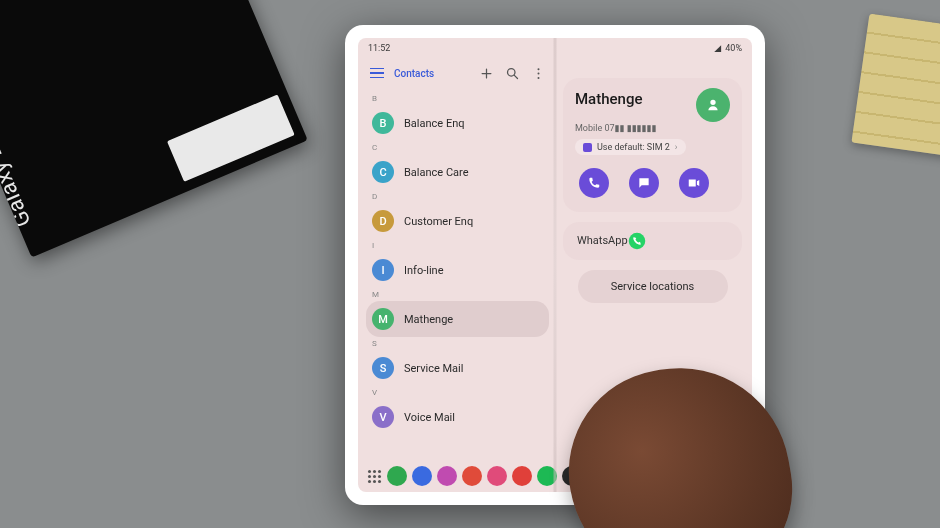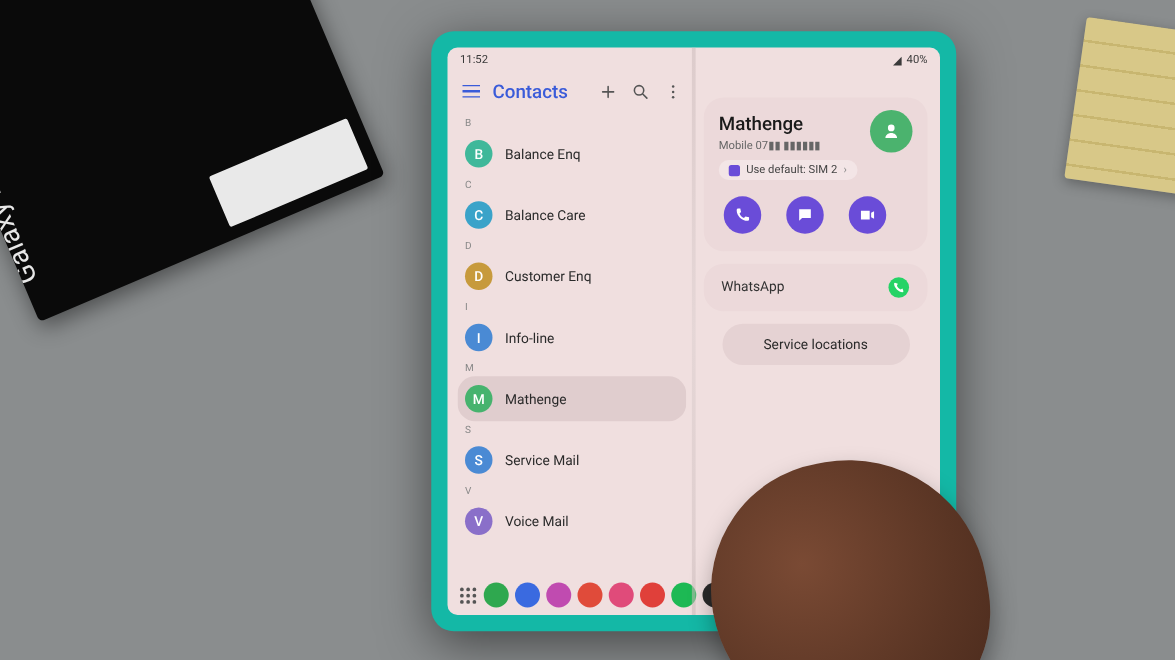--- a/index.html
+++ b/index.html
@@ -4,53 +4,53 @@
 <style>
   html,body{margin:0;padding:0;width:940px;height:528px;background:#8a8d8e;font-family:-apple-system,Roboto,Arial,sans-serif;overflow:hidden;position:relative}
   *{box-sizing:border-box}
   
   .box{position:absolute;left:-35px;top:-70px;width:300px;height:280px;background:#0a0a0a;transform:rotate(-23deg);border-radius:4px;box-shadow:0 6px 18px rgba(0,0,0,.45);overflow:hidden}
   .box .spine{position:absolute;left:18px;bottom:32px;transform:rotate(-90deg);transform-origin:left bottom;color:#e8e8e8;font-size:22px;letter-spacing:.5px;white-space:nowrap}
   .box .sticker{position:absolute;right:10px;bottom:10px;width:120px;height:44px;background:#e9e9e9;border-radius:2px}
   .blocks{position:absolute;right:-20px;top:20px;width:100px;height:130px;background:repeating-linear-gradient(180deg,#d8c888 0 18px,#c8b670 18px 20px);transform:rotate(8deg);border-radius:3px;box-shadow:0 3px 10px rgba(0,0,0,.3)}
   .thumb{position:absolute;right:150px;bottom:-60px;width:220px;height:220px;background:radial-gradient(ellipse at 35% 35%,#7a4a34,#5a3524 60%,#47281b);border-radius:48% 52% 45% 55%;transform:rotate(-10deg);box-shadow:0 10px 20px rgba(0,0,0,.35)}
   
-  .device{position:absolute;left:345px;top:25px;width:420px;height:480px;background:#14b8a6;border-radius:18px;padding:13px;box-shadow:0 10px 40px rgba(0,0,0,.5)}
+  .device{position:absolute;left:345px;top:25px;width:420px;height:480px;background:#ffffff;border-radius:18px;padding:13px;box-shadow:0 10px 40px rgba(0,0,0,.5)}
   .screen{width:100%;height:100%;background:#f0dfdf;border-radius:8px;display:flex;flex-direction:column;overflow:hidden;position:relative;color:#333}
   .hinge{position:absolute;left:50%;top:0;bottom:0;width:3px;background:linear-gradient(#cdbcbc,#ddd0d0,#cdbcbc);transform:translateX(-50%);opacity:.55;pointer-events:none}
   .statusbar{height:18px;display:flex;align-items:center;justify-content:space-between;padding:2px 10px 0;font-size:9px;color:#3a3a3a}
   .statusbar .right{display:flex;gap:4px;align-items:center}
   .content{flex:1;display:flex;min-height:0}
   
   .col-left{width:50%;display:flex;flex-direction:column;padding:4px 6px 0 8px}
   .header{display:flex;align-items:center;gap:8px;padding:4px 2px 10px}
-  .header .title{color:#3a5bd9;font-size:15px;font-weight:500;flex:1}
+  .header .title{color:#3a5bd9;font-size:10px;font-weight:500;flex:1}
   .header .ic{width:18px;height:18px;display:flex;align-items:center;justify-content:center;color:#555}
   .hamb{display:flex;flex-direction:column;gap:3px}
   .hamb span{display:block;width:14px;height:1.5px;background:#3a5bd9}
   .list{flex:1;overflow:hidden}
   .sec{font-size:8px;color:#888;padding:2px 0 2px 6px}
   .row{display:flex;align-items:center;gap:10px;padding:7px 6px;border-radius:14px}
   .row.sel{background:#e0cdce}
   .av{width:22px;height:22px;border-radius:50%;display:flex;align-items:center;justify-content:center;color:#fff;font-size:11px;font-weight:500}
   .nm{font-size:11px;color:#2a2a2a}
   
   .col-right{width:50%;padding:22px 10px 0 8px;display:flex;flex-direction:column}
   .card{background:#ecd9da;border-radius:16px;padding:12px 12px 14px;margin-bottom:10px;position:relative}
   .card.small{padding:10px 14px}
   .contact-name{font-size:15px;font-weight:500;color:#1a1a1a}
-  .sub{font-size:9px;color:#666;margin-top:3px}
+  .sub{font-size:9px;color:#666;margin-top:15px}
   .bigav{position:absolute;right:12px;top:10px;width:34px;height:34px;border-radius:50%;background:#4bb36e;display:flex;align-items:center;justify-content:center}
   .bigav svg{width:16px;height:16px;fill:#fff}
   .chip{display:inline-flex;align-items:center;gap:5px;background:#f3e5e6;border-radius:10px;padding:3px 8px;font-size:9px;color:#444;margin-top:6px}
   .chip .dot{width:9px;height:9px;border-radius:2px;background:#6a4cd8}
   .actions{display:flex;gap:20px;margin-top:12px;justify-content:flex-start;padding-left:4px}
   .circ{width:30px;height:30px;border-radius:50%;background:#6a4cd8;display:flex;align-items:center;justify-content:center}
   .circ svg{width:14px;height:14px;fill:#fff}
-  .wa{display:flex;align-items:center;justify-content:space-between}
+  .wa{display:flex;align-items:center;}
   .wa-ic{width:18px;height:18px}
   .pill{background:#e5d2d3;border-radius:18px;padding:10px 0;text-align:center;font-size:11px;color:#2a2a2a;margin:0 auto 10px;width:150px}
   .spacer{flex:1}
   .bottombar{display:flex;justify-content:space-around;padding:2px 4px 6px}
   .bb{display:flex;flex-direction:column;align-items:center;gap:1px;font-size:7.5px;color:#555}
   .bb svg{width:14px;height:14px;stroke:#555;fill:none;stroke-width:1.5}
   
   .dock{height:28px;display:flex;align-items:center;gap:5px;padding:0 8px 4px}
   .dots{width:16px;display:grid;grid-template-columns:repeat(3,3px);gap:2px;justify-content:center}
   .dots span{width:3px;height:3px;border-radius:50%;background:#555}

